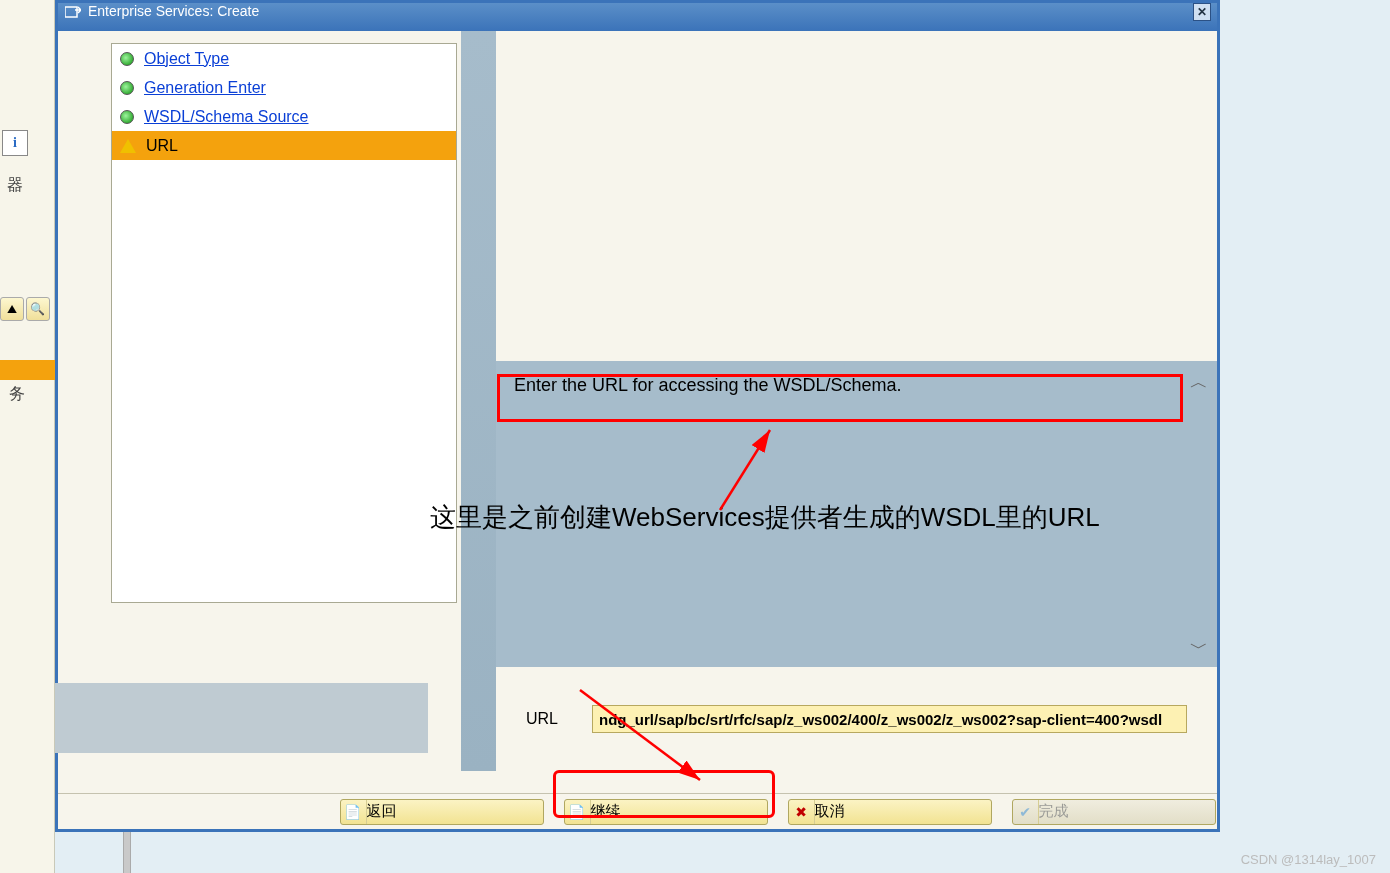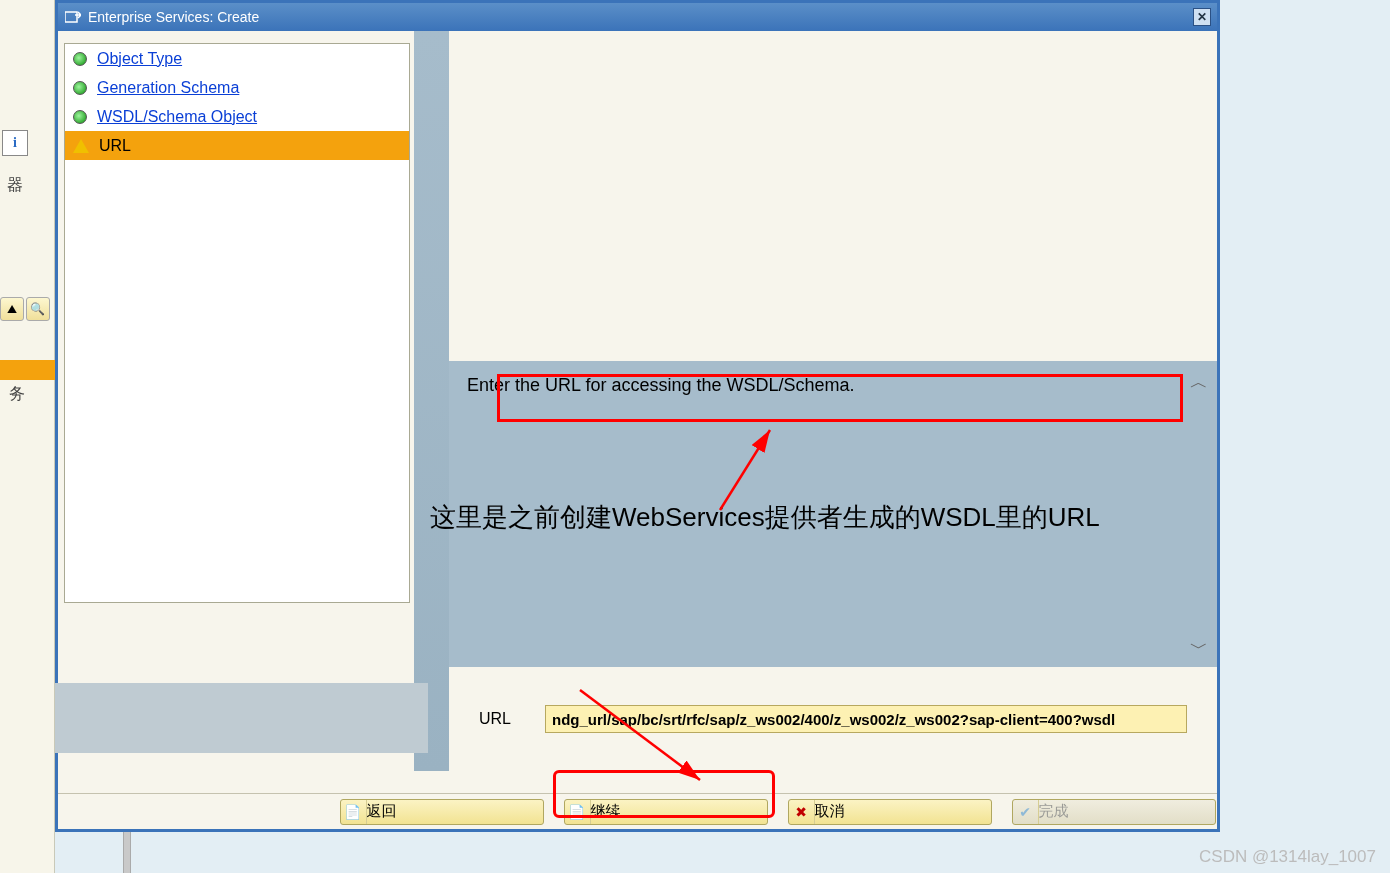--- a/index.html
+++ b/index.html
@@ -74,21 +74,20 @@
     left: 55px; top: 0;
     width: 1165px;
     height: 832px;
     background: #f7f5ec;
     border: 3px solid #3b73b9;
   }
   .titlebar {
     height: 28px;
     background: linear-gradient(#5b8fc8,#3b73b9);
     display: flex;
-    align-items: center;
     color: #fff;
     padding: 0 6px;
     position: relative;
   }
   .titlebar .ticon {
     width: 18px; height: 18px;
     margin-right: 6px;
     display:flex;align-items:center;justify-content:center;
   }
   .titlebar .txt { flex: 1; font-size: 14px; }
@@ -97,20 +96,21 @@
     border: 1px solid #2b5185;
     background: #cfe0f2;
     color: #234;
     display:flex;align-items:center;justify-content:center;
     font-size: 12px; font-weight: bold;
     cursor: pointer;
   }
   .body {
     display: flex;
     height: 740px;
+    padding-left: 47px;
   }
   .steps-outer {
     width: 356px;
     padding: 12px 0 0 6px;
   }
   .steps {
     width: 346px;
     height: 560px;
     border: 1px solid #a9a993;
     background: #fff;
@@ -254,21 +254,21 @@
     border-right:1px solid #d6cd93;
     font-size:14px;
   }
   .btn .text {
     flex:1; text-align:left; font-size:15px;
   }
   .watermark {
     position:absolute;
     right: 14px; bottom: 6px;
     color:#bcbcbc;
-    font-size:17px;
+    font-size:13px;
   }
   .bottom-strip {
     position:absolute;
     left:55px; top:683px;
     width:373px; height:70px;
     background:#bfcbd2;
   }
   .grey-vert {
     position:absolute;
     left:123px; top:832px;
@@ -306,25 +306,25 @@
 
   <div class="body">
     <div class="steps-outer">
       <div class="steps">
         <div class="step">
           <span class="led green"></span>
           <span class="lbl-done">Object Type</span>
         </div>
         <div class="step">
           <span class="led green"></span>
-          <span class="lbl-done">Generation Schema</span>
+          <span class="lbl-done">Generation Enter</span>
         </div>
         <div class="step">
           <span class="led green"></span>
-          <span class="lbl-done">WSDL/Schema Object</span>
+          <span class="lbl-done">WSDL/Schema Source</span>
         </div>
         <div class="step active">
           <span class="led yellow"></span>
           <span class="lbl">URL</span>
         </div>
       </div>
     </div>
 
     <div class="mid-strip"></div>
 

